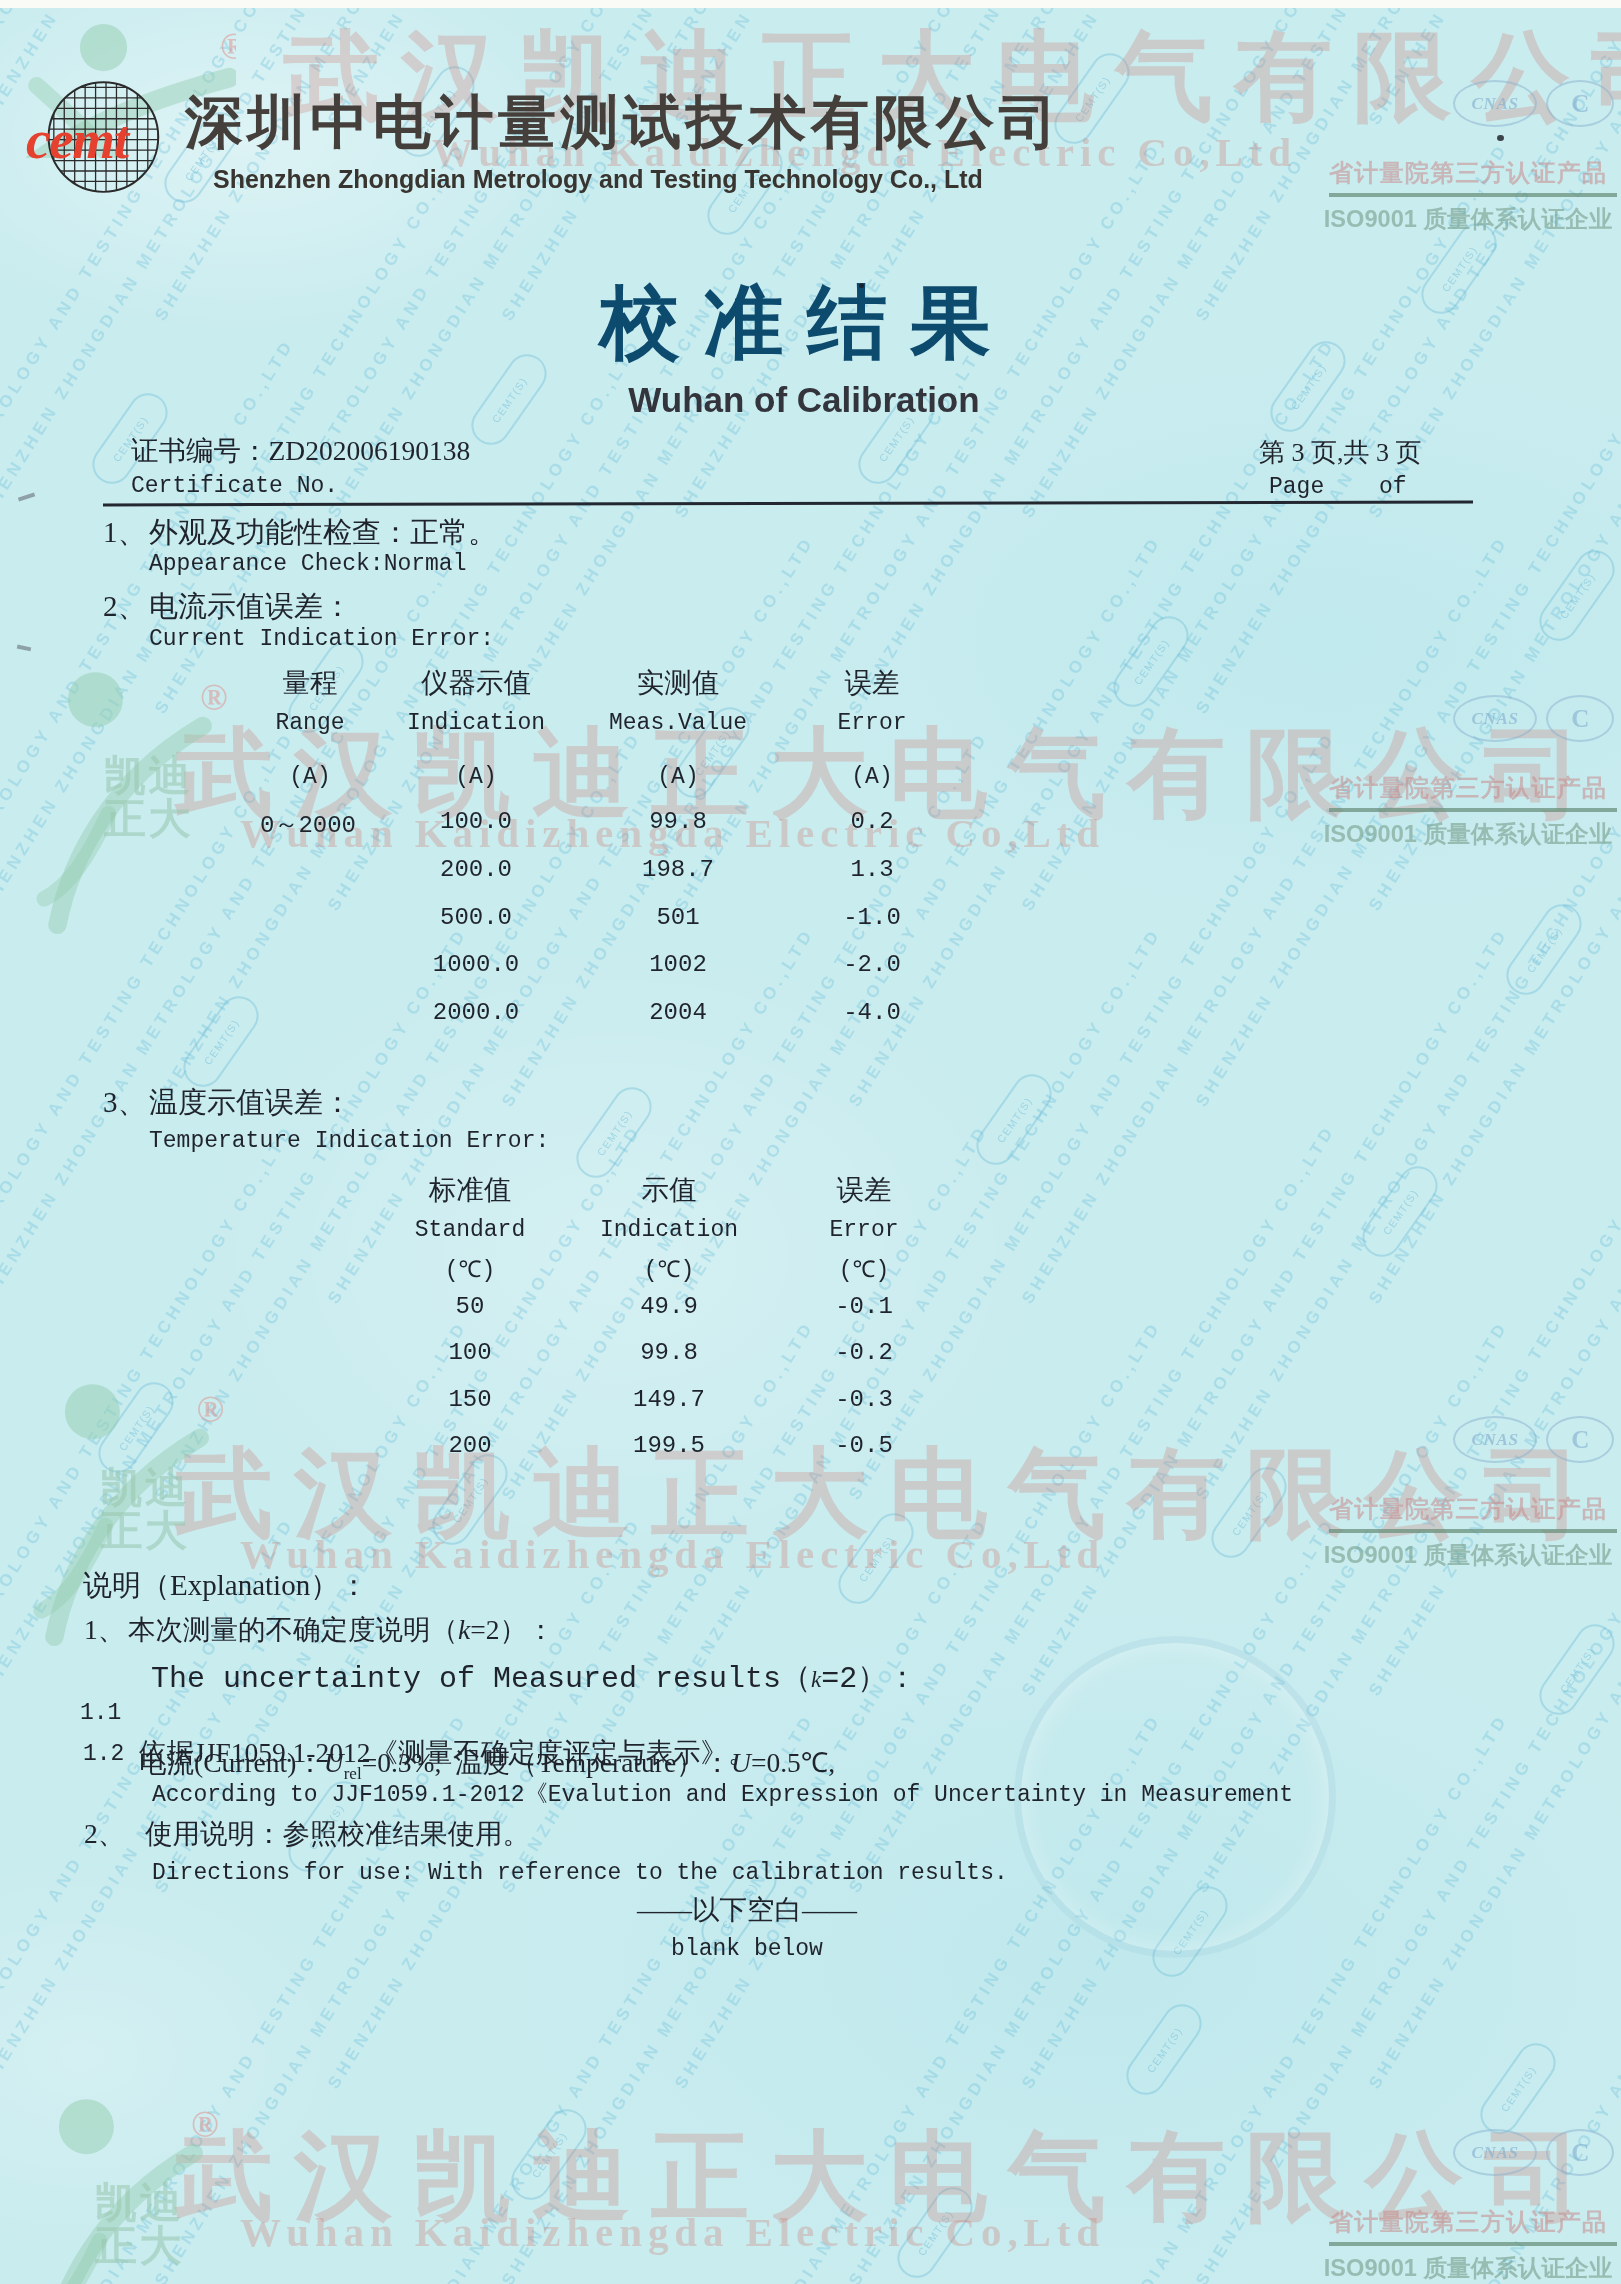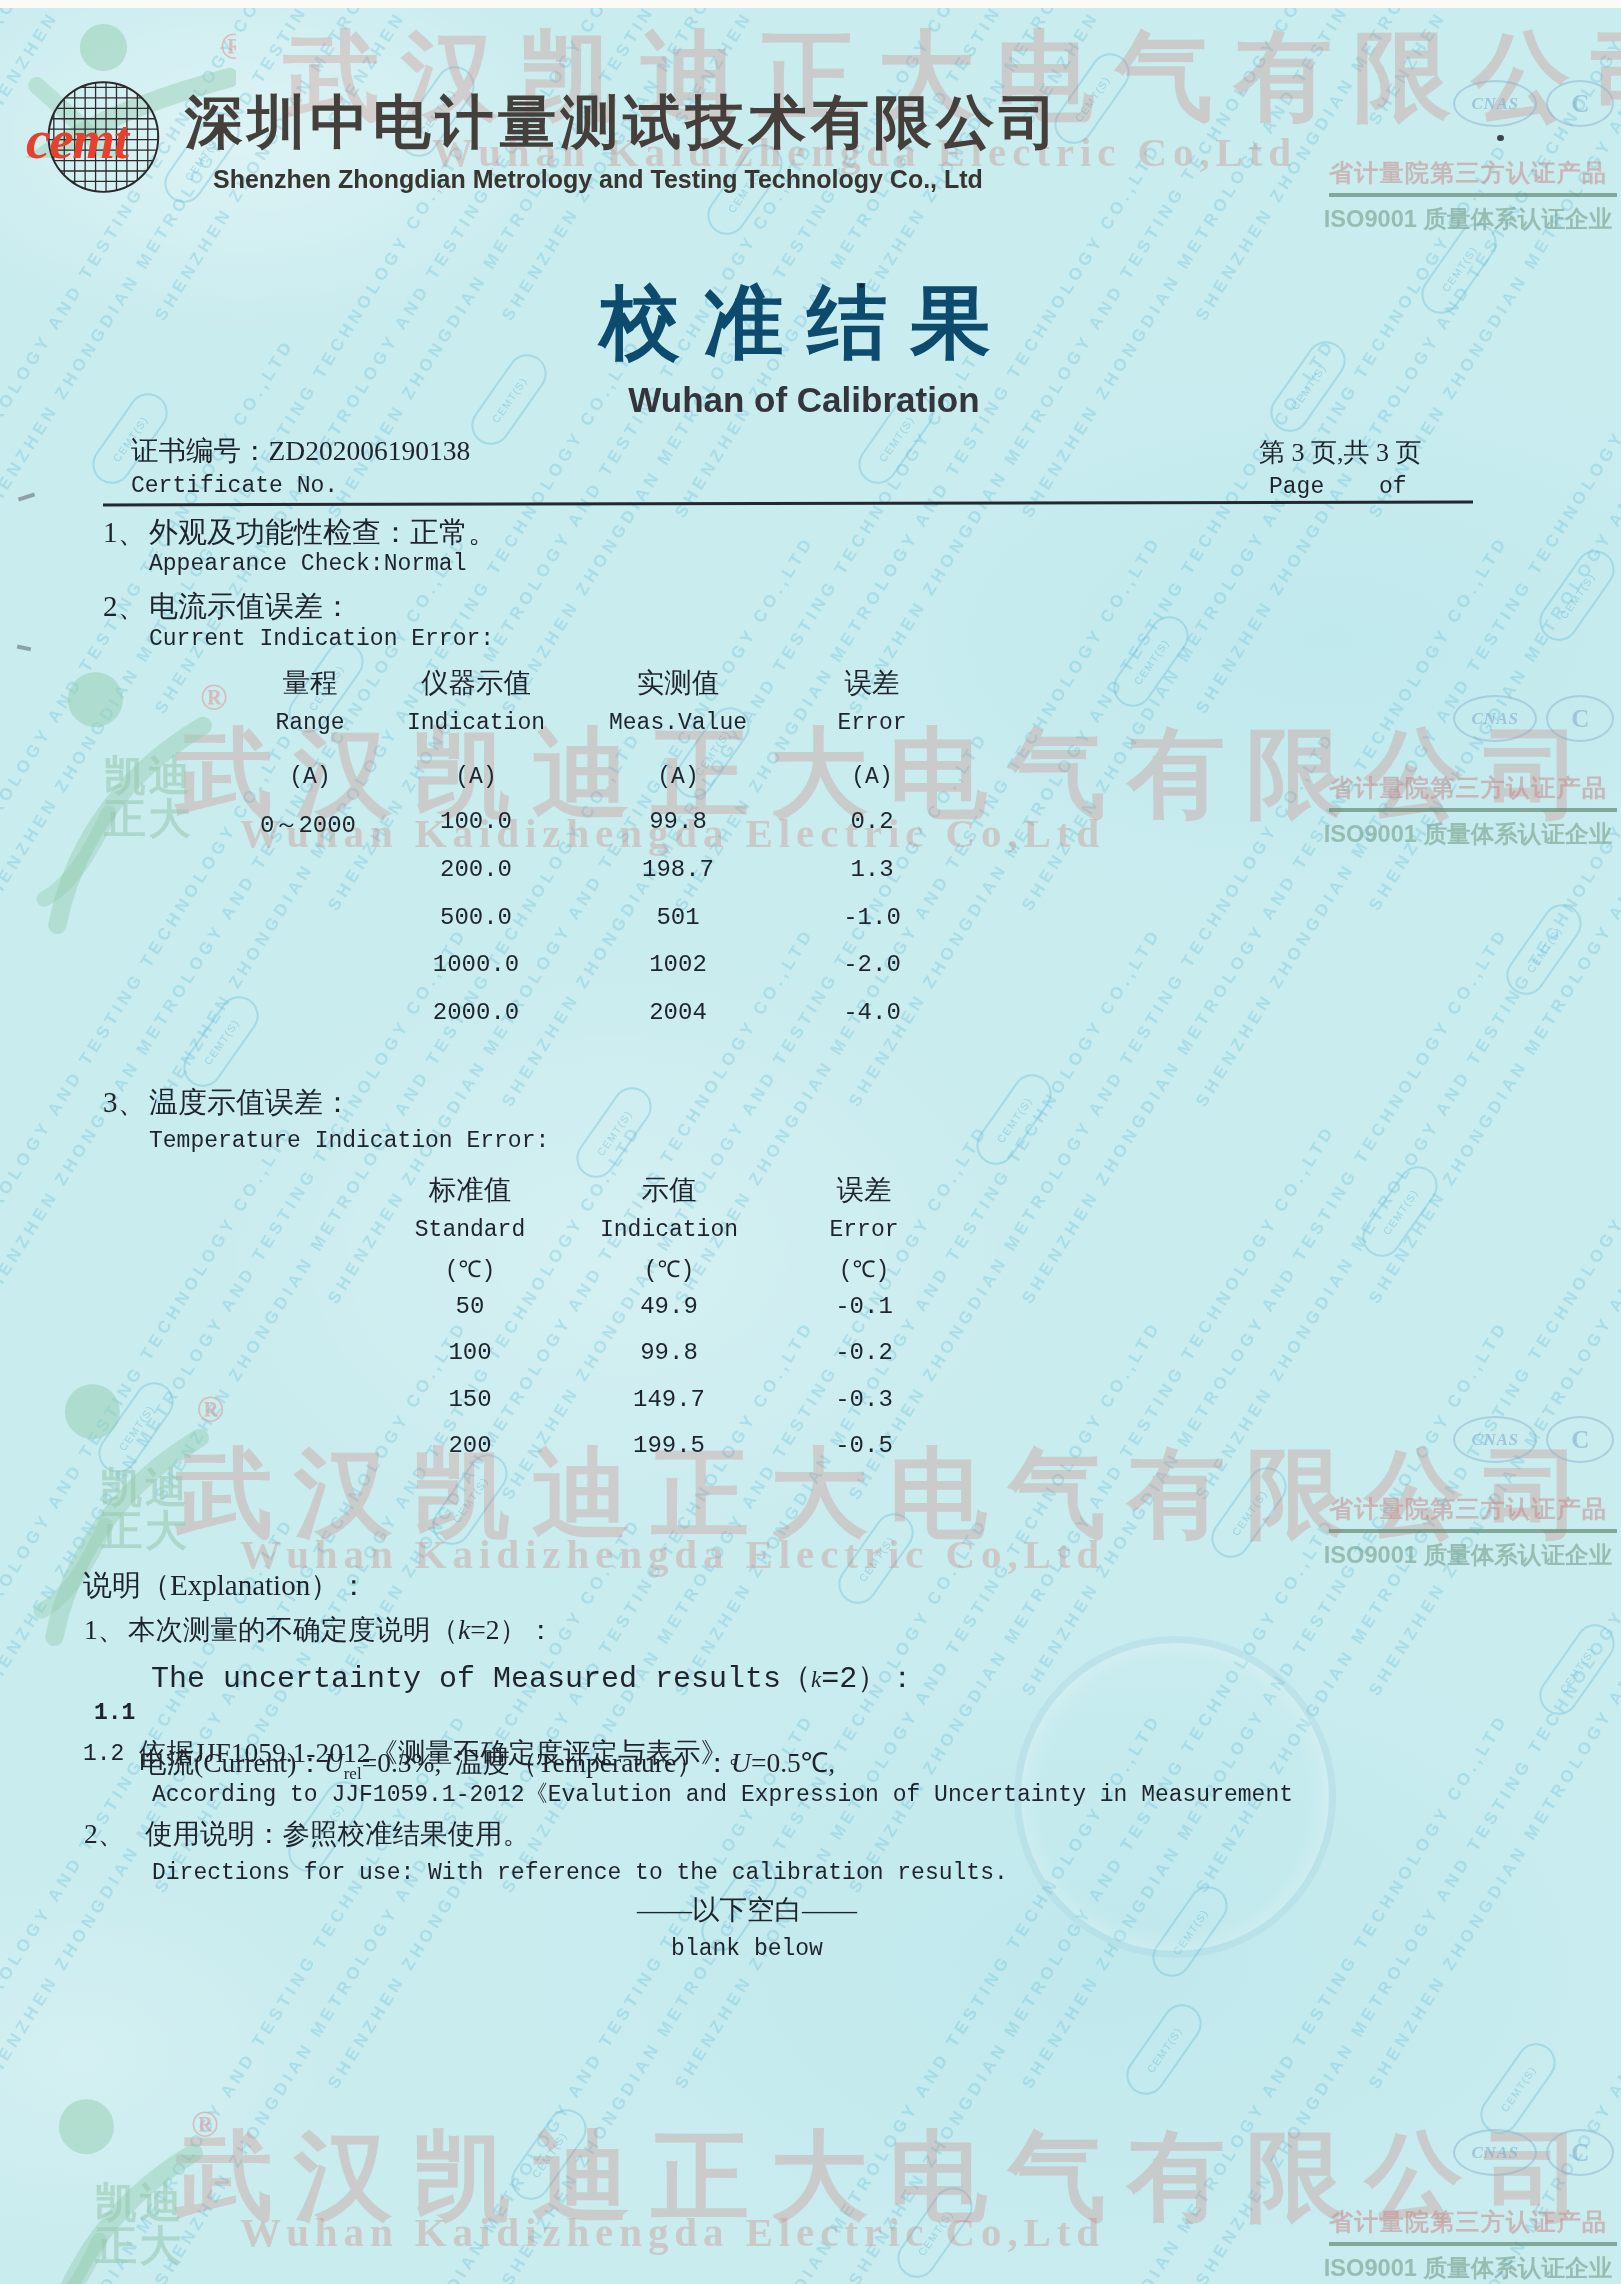--- a/index.html
+++ b/index.html
@@ -441,21 +441,21 @@
   <span class="seg-cn">本次测量的不确定度说明（</span>
     <span class="seg-it">k</span>
     <span class="seg-cn">=2）：</span>
 </div>
 <div class="seg-row" style="left:151px;top:1657px;">
   <span class="seg-en">The uncertainty of Measured results（</span>
     <span class="seg-it" style="font-size:23px;">k</span>
     <span class="seg-en">=2）：</span>
 </div>
 
-<div class="t-en" style="left:94px;top:1700px;font-weight:bold;">1.1</div>
+<div class="t-en" style="left:80px;top:1700px;">1.1</div>
 <div class="seg-row" style="left:139px;top:1695px;margin-top:48px;">
   <span class="seg-cn">电流(Current)：</span>
     <span class="seg-it">U</span>
     <span class="seg-sub">rel</span>
     <span class="seg-cn">=0.3%,  温度（Temperature）：</span>
     <span class="seg-it">U</span>
     <span class="seg-cn">=0.5℃,</span>
 </div>
 
 <div class="t-en" style="left:83px;top:1741px;">1.2</div>

